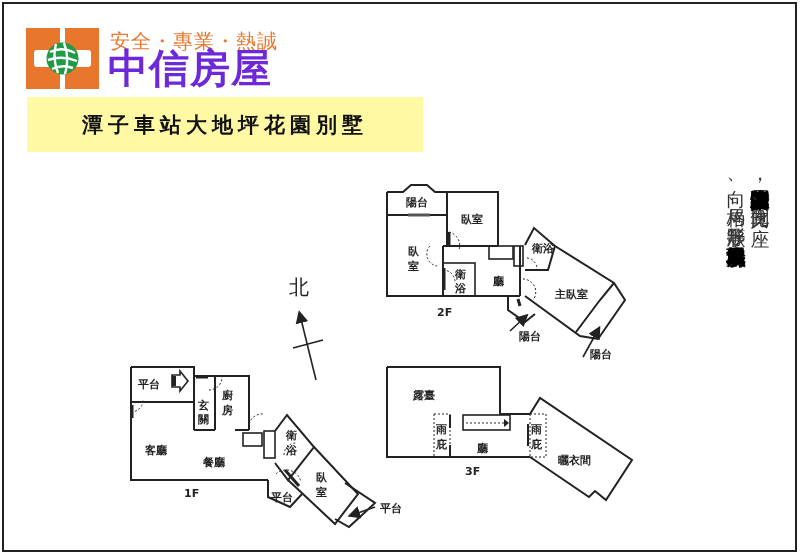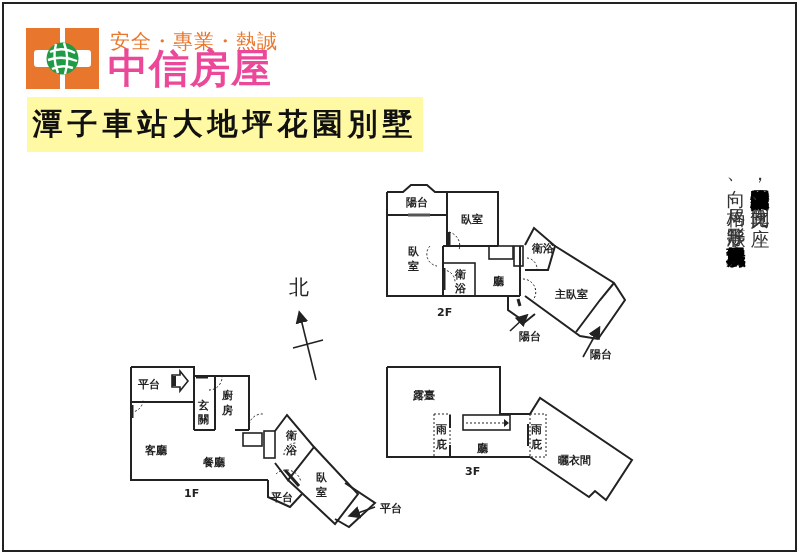--- a/index.html
+++ b/index.html
@@ -1,22 +1,22 @@
 <!DOCTYPE html>
 <html><head>
 <meta charset="utf-8">
 <style>
   html,body{margin:0;padding:0;background:#fff;}
   body{width:800px;height:553px;position:relative;overflow:hidden;font-family:"DejaVu Sans","Liberation Sans",sans-serif;}
   .frame{position:absolute;left:2px;top:2px;width:791px;height:546px;border:2px solid #222;box-sizing:content-box;}
   .logo-mark{position:absolute;left:26px;top:28px;width:73px;height:61px;}
   .slogan{position:absolute;left:110px;top:28px;font-size:20px;color:#e8762c;letter-spacing:1px;white-space:nowrap;}
-  .brand{position:absolute;left:108px;top:46px;font-size:40px;font-weight:bold;color:#ec4899;letter-spacing:1px;line-height:44px;white-space:nowrap;}
+  .brand{position:absolute;left:108px;top:46px;font-size:40px;font-weight:bold;color:#6d28d9;letter-spacing:1px;line-height:44px;white-space:nowrap;}
   .banner{position:absolute;left:27px;top:97px;width:396px;height:55px;background:#fff9a3;display:flex;align-items:center;justify-content:center;}
-  .banner span{font-size:30px;font-weight:bold;color:#111;letter-spacing:5px;white-space:nowrap;}
+  .banner span{font-size:21px;font-weight:bold;color:#111;letter-spacing:5px;white-space:nowrap;}
   .plans{position:absolute;left:0;top:0;width:800px;height:553px;}
   .plans text{font-family:"DejaVu Sans","Liberation Sans",sans-serif;fill:#222;}
   .note{position:absolute;top:175px;writing-mode:vertical-rl;font-size:19px;line-height:22px;color:#333;letter-spacing:0px;white-space:nowrap;}
   .note b{color:#000;}
 </style>
 </head>
 <body>
 
 <div class="frame"></div>
 

